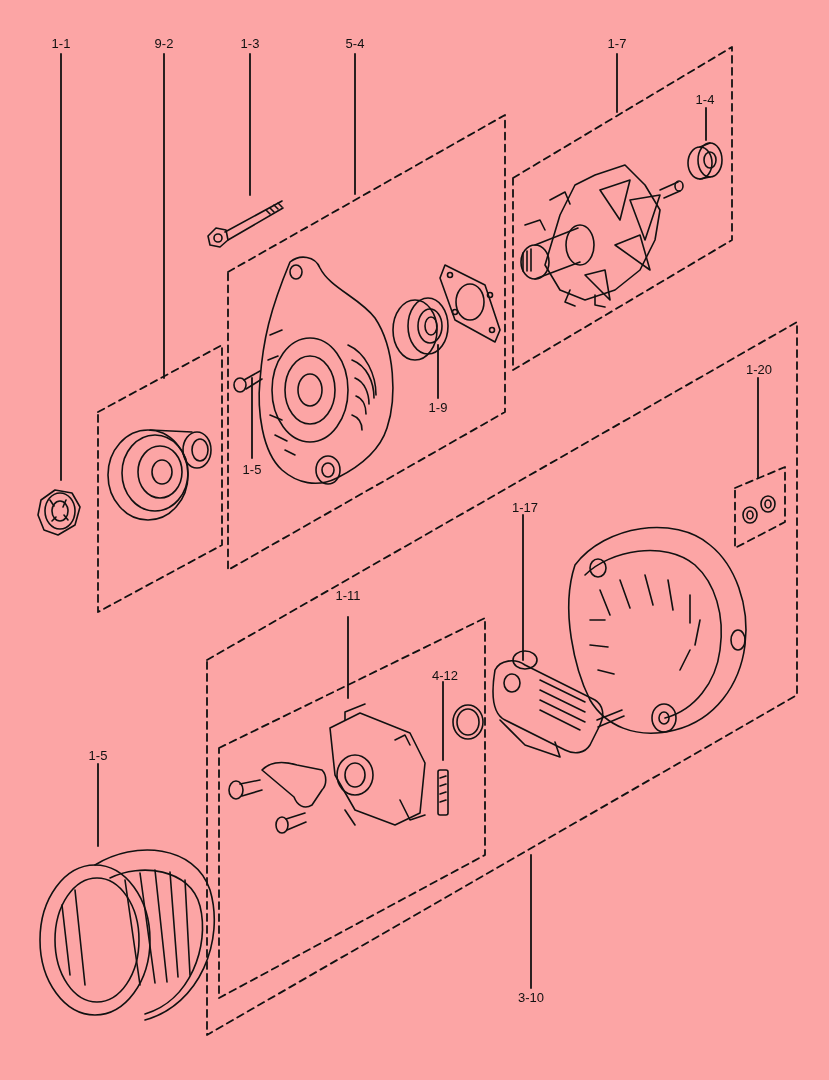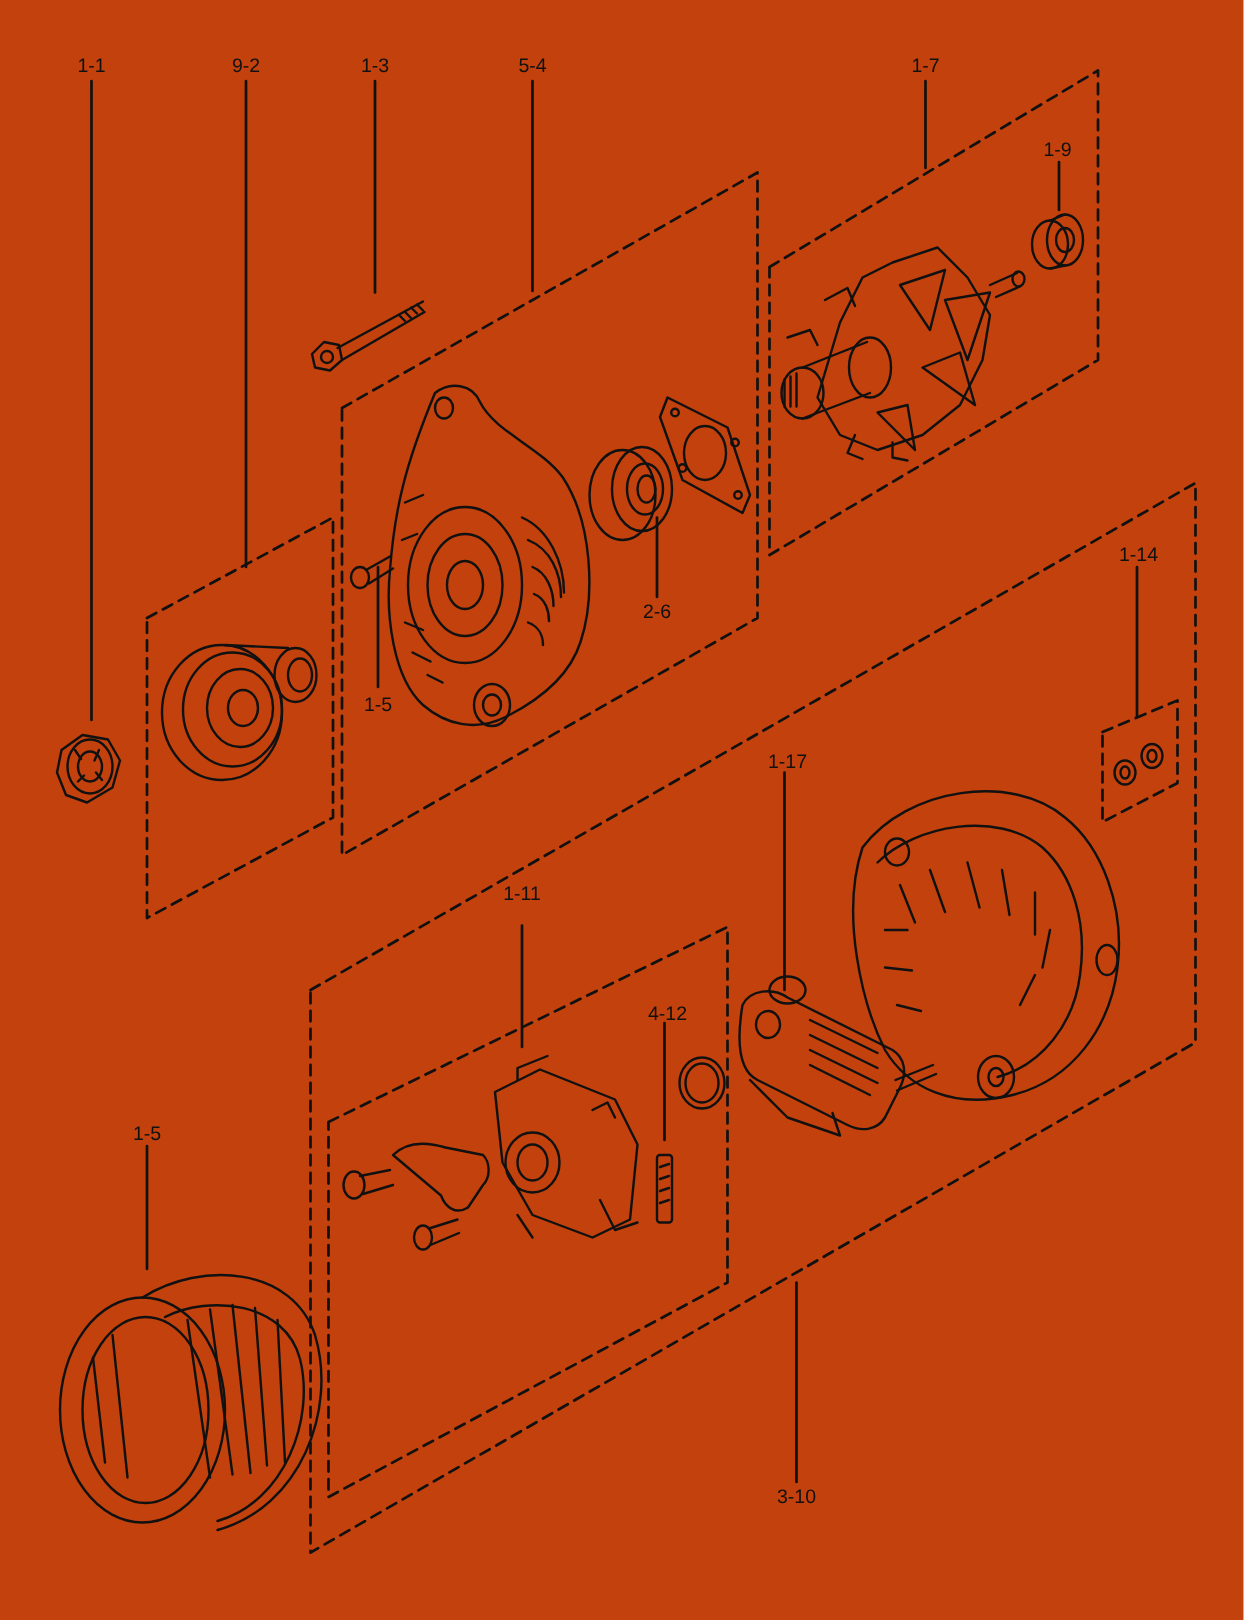--- a/index.html
+++ b/index.html
@@ -1,16 +1,16 @@
 <!DOCTYPE html>
 <html><head>
 <meta charset="utf-8">
 <style>
   html, body { margin:0; padding:0; background:#f7f7f7; }
-  .page { position:relative; width:829px; height:1080px; background:#c2410c; overflow:hidden; }
+  .page { position:relative; width:829px; height:1080px; background:#fca5a5; overflow:hidden; }
   svg.art { position:absolute; left:0; top:0; }
   .lbl { position:absolute; font-family:"Liberation Sans", sans-serif; font-size:13px; color:#111; transform:translateX(-50%); white-space:nowrap; }
 </style>
 </head>
 <body>
 
 <div class="page">
 <svg class="art" width="829" height="1080" viewBox="0 0 829 1080" fill="none" stroke="#111" stroke-width="1.6" stroke-linecap="round" stroke-linejoin="round">
 
   <g stroke-dasharray="7,5" stroke-width="1.8">
@@ -176,22 +176,22 @@
     <path d="M125,880 l15,105 M140,873 l15,110 M155,870 l12,112 M170,872 l8,105 M185,880 l5,95"></path>
     <path d="M75,890 l10,95 M62,905 l8,70"></path>
   </g>
 </svg>
 
 <div class="lbl" style="left:61px;top:36px">1-1</div>
 <div class="lbl" style="left:164px;top:36px">9-2</div>
 <div class="lbl" style="left:250px;top:36px">1-3</div>
 <div class="lbl" style="left:355px;top:36px">5-4</div>
 <div class="lbl" style="left:252px;top:462px">1-5</div>
-<div class="lbl" style="left:438px;top:400px">2-6</div>
+<div class="lbl" style="left:438px;top:400px">1-9</div>
 <div class="lbl" style="left:617px;top:36px">1-7</div>
-<div class="lbl" style="left:705px;top:92px">1-9</div>
+<div class="lbl" style="left:705px;top:92px">1-4</div>
 <div class="lbl" style="left:98px;top:748px">1-5</div>
 <div class="lbl" style="left:531px;top:990px">3-10</div>
 <div class="lbl" style="left:348px;top:588px">1-11</div>
 <div class="lbl" style="left:445px;top:668px">4-12</div>
 <div class="lbl" style="left:525px;top:500px">1-17</div>
-<div class="lbl" style="left:759px;top:362px">1-14</div>
+<div class="lbl" style="left:759px;top:362px">1-20</div>
 </div>
 
 </body></html>

